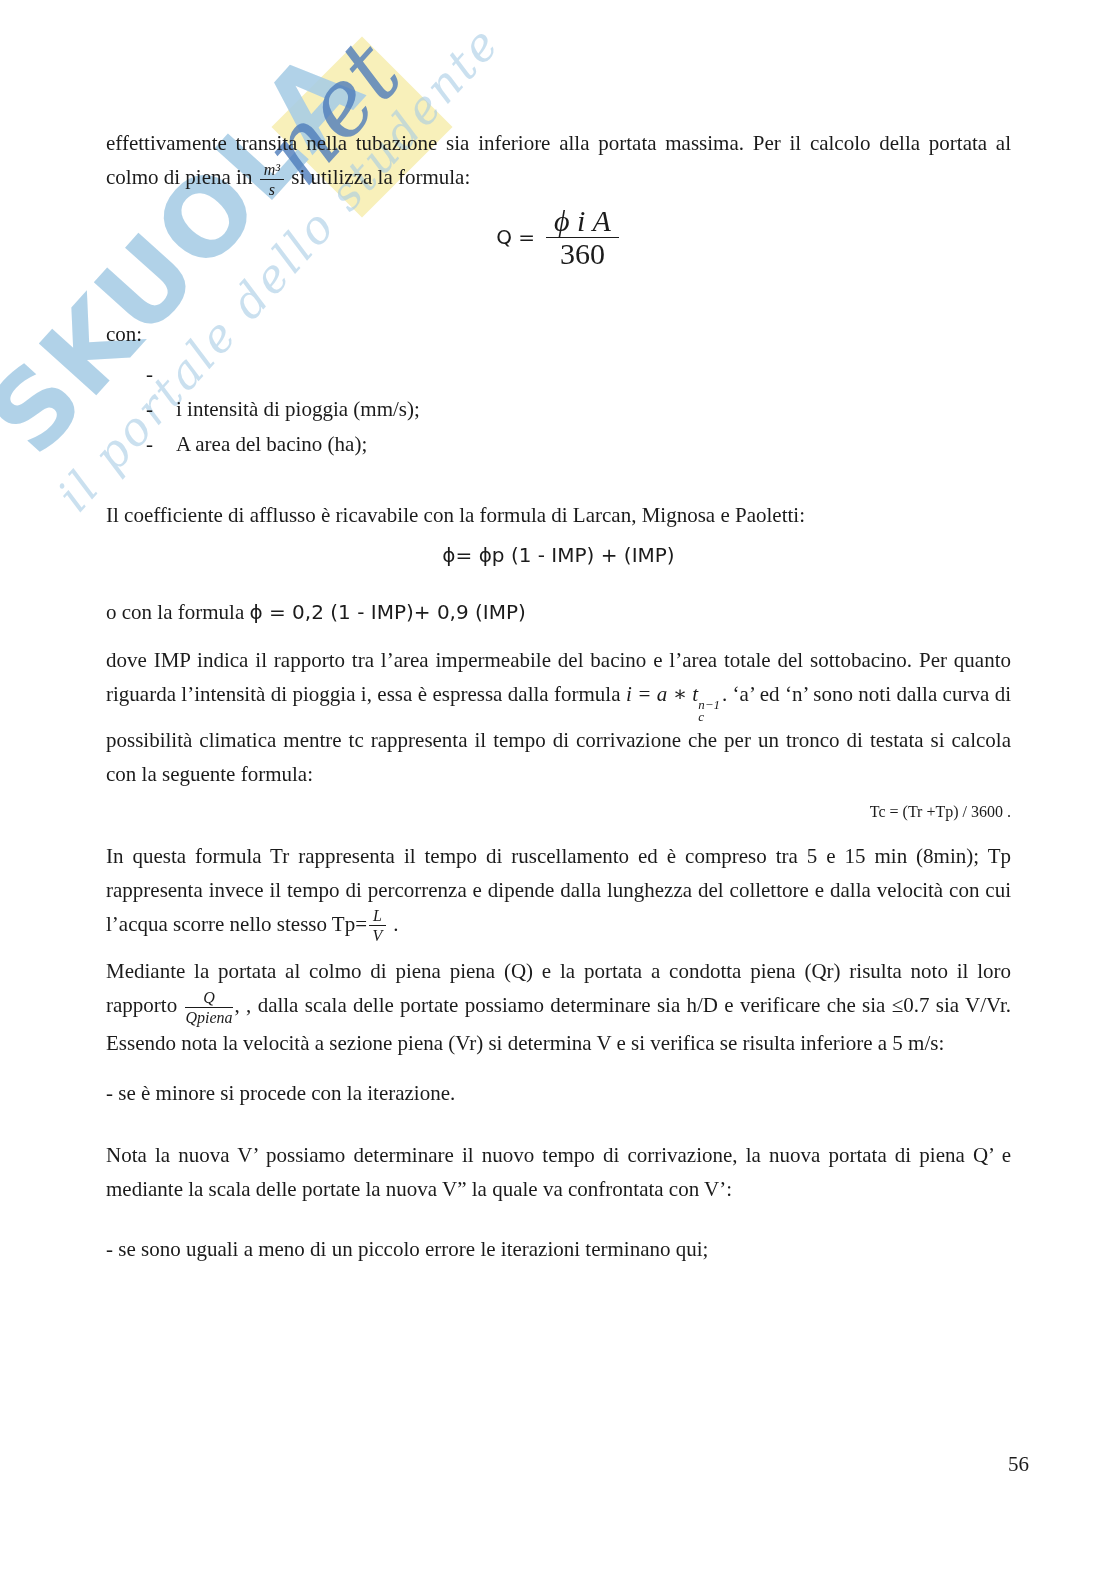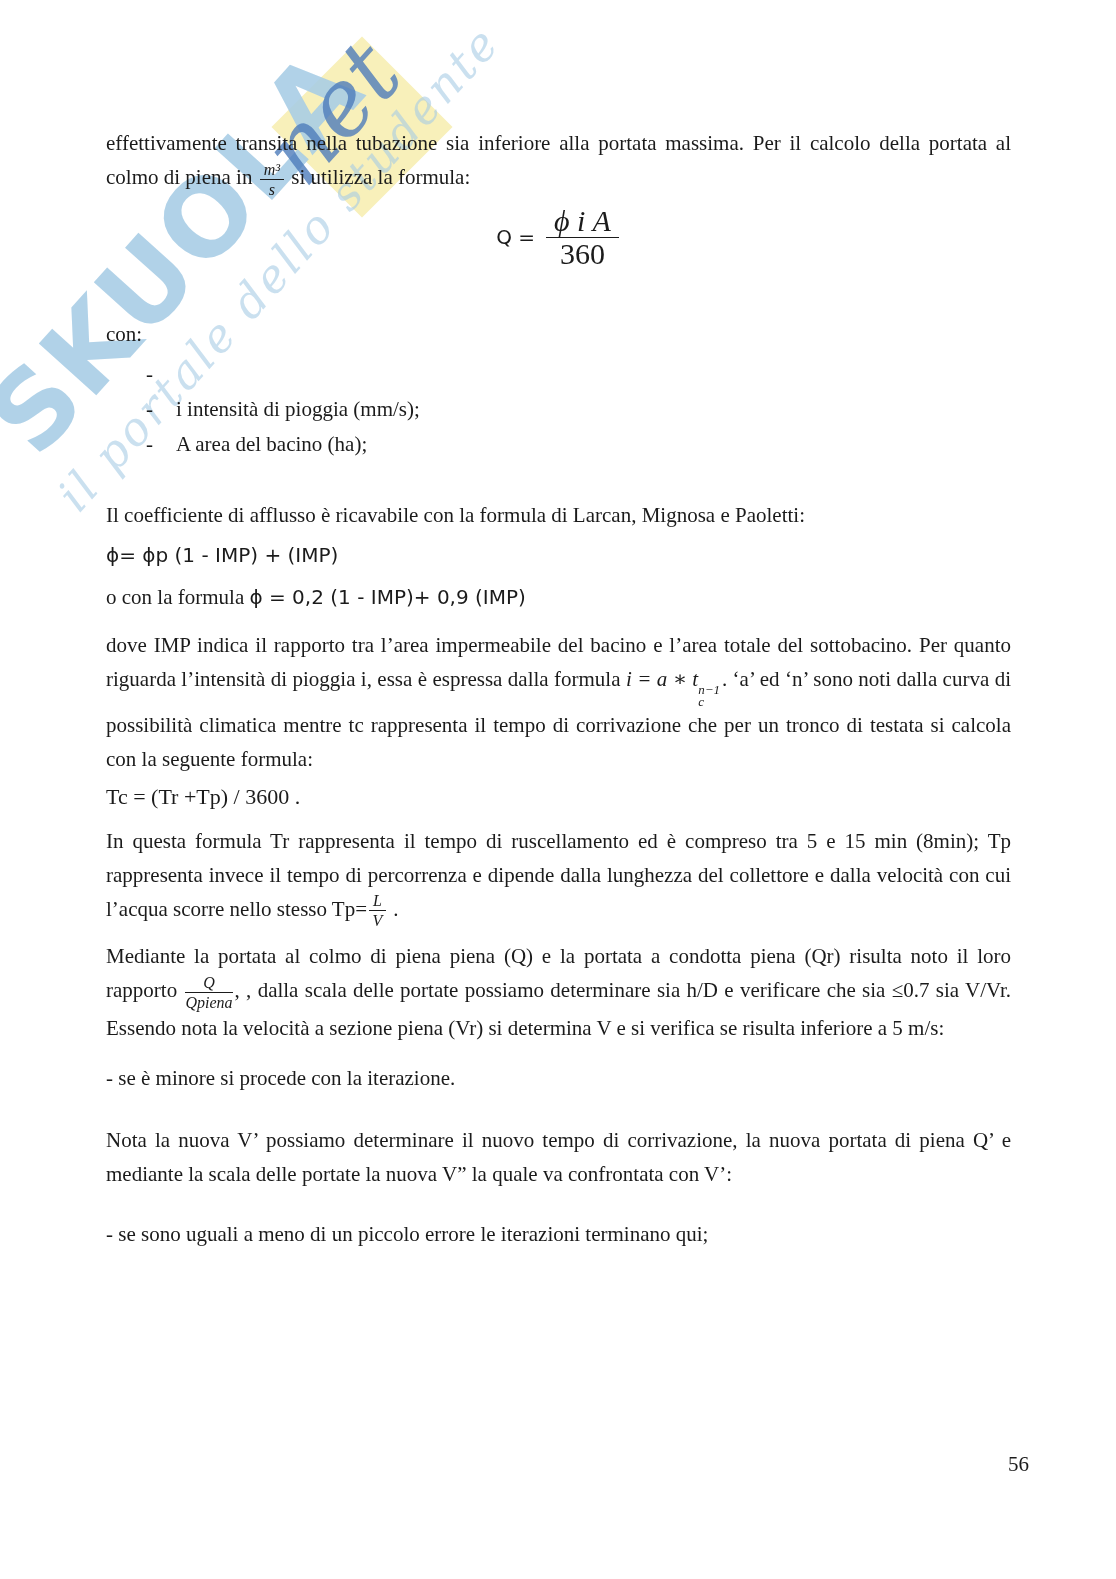--- a/index.html
+++ b/index.html
@@ -54,24 +54,24 @@
   .content p { margin:0; text-align:justify; }
 
   .mb1  { margin-bottom:10px !important; }
   .formula-q { display:flex; justify-content:center; align-items:center;
                gap:9px; margin:6px 0 50px; font-size:23px; }
   .con-label { margin-bottom:6px !important; }
   .bullets { margin:0 0 36px 0; }
   .bullet-row { display:flex; line-height:35px; }
   .bullet-dash { margin-left:40px; width:30px; flex:none; }
   .mb-p2 { margin-bottom:6px !important; }
-  .formula-center { text-align:left; font-size:21.5px; line-height:34px; margin:0 0 8px; }
+  .formula-center { text-align:center; font-size:21.5px; line-height:34px; margin:0 0 23px; }
   .mb-p3 { margin-bottom:14px !important; }
   .mb-p4 { margin-bottom:2px !important; }
-  .formula-tc { text-align:left; font-size:22px; line-height:34px; margin:4px 0 10px; }
+  .formula-tc { text-align:right; font-size:16px; line-height:34px; margin:4px 0 10px; }
   .mb-p5 { margin-bottom:10px !important; }
   .mb-p6 { margin-bottom:16px !important; }
   .mb-p7 { margin-bottom:22px !important; }
   .mb-p8 { margin-bottom:28px !important; }
   .mb-p9 { margin-bottom:26px !important; }
 
   .mathsans { font-family:"DejaVu Sans","Liberation Sans",sans-serif; font-size:20px; }
   .mathit   { font-style:italic; }
 
   

